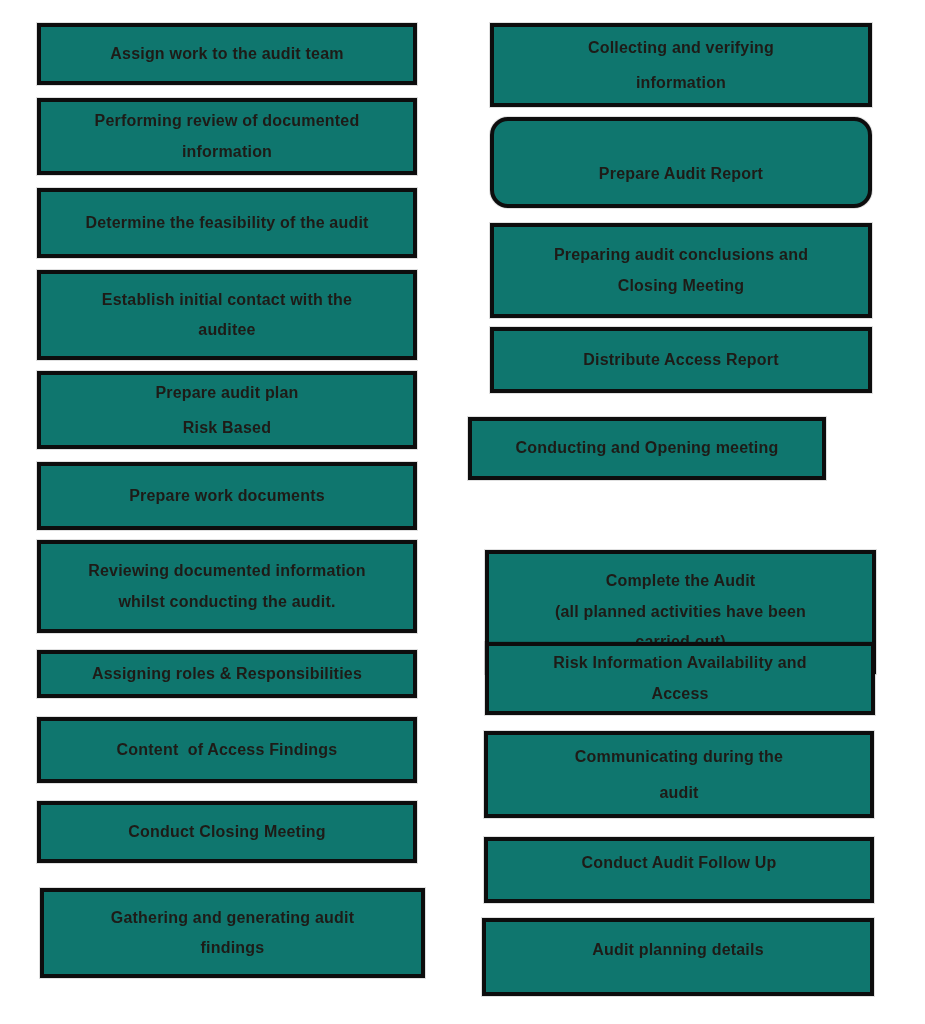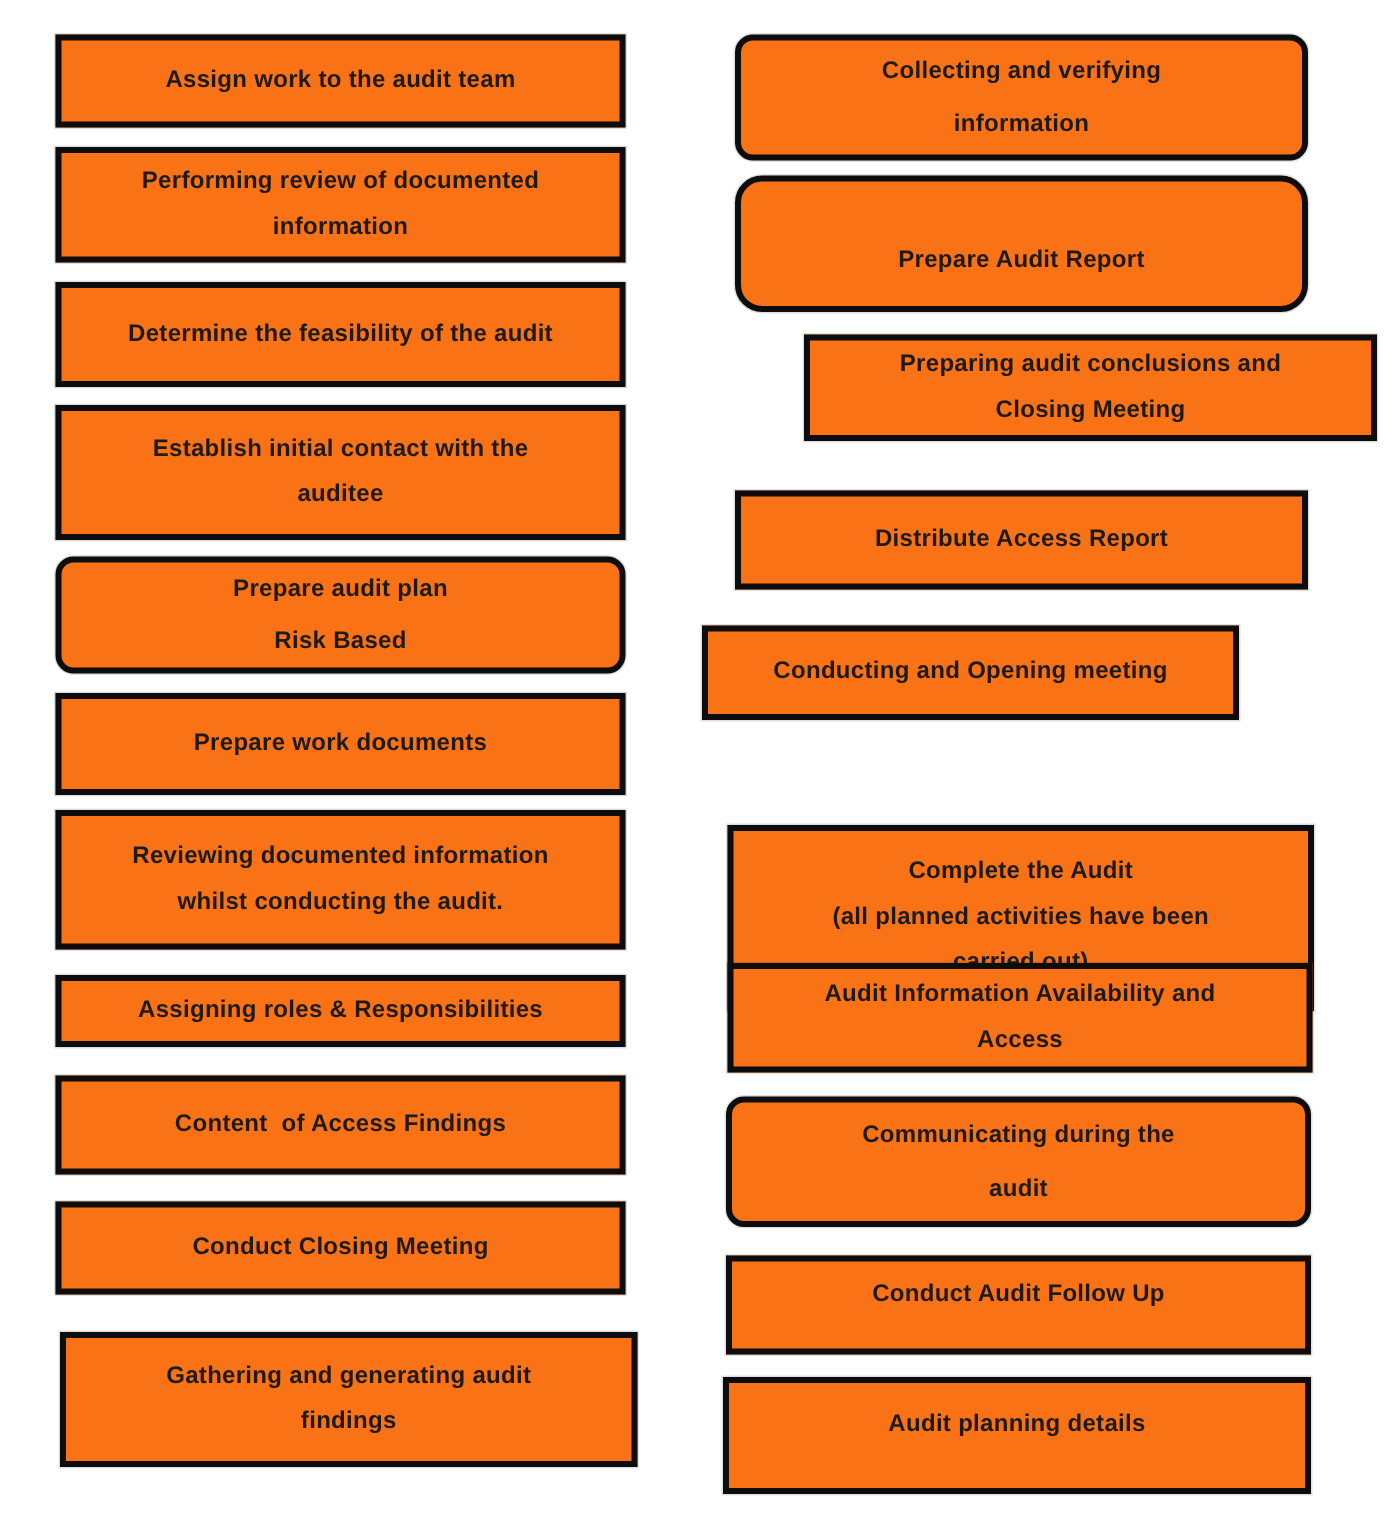--- a/index.html
+++ b/index.html
@@ -11,37 +11,37 @@
     position: relative;
     width: 925px;
     height: 1024px;
     background: #ffffff;
     font-family: "Liberation Sans", sans-serif;
     overflow: hidden;
   }
   .box {
     position: absolute;
     box-sizing: border-box;
-    background: #f97316;
+    background: #0f766e;
     border: 4px solid #0d0d0d;
     box-shadow: 0 0 0 1px rgba(0,0,0,0.12);
     color: #1e1b17;
     font-weight: bold;
     font-size: 16px;
     line-height: 1.9;
     letter-spacing: 0.2px;
     display: flex;
     align-items: center;
     justify-content: center;
     text-align: center;
     white-space: pre-wrap;
     padding: 2px 10px;
   }
   
-  .box.gap { line-height: 2.2; border-radius: 12px; }
+  .box.gap { line-height: 2.2; }
   
   .box.v-low { padding-top: 26px; border-radius: 18px; }
   
   .box.v-hi { padding-bottom: 16px; }
 </style>
 </head>
 <body>
 
 <div class="canvas">
 
@@ -73,32 +73,32 @@
     <div class="box" style="left:40px;  top:888px; width:385px; height:90px;">Gathering and generating audit
 findings</div>
   </div>
 
   <div>
     <div class="box gap" style="left:490px; top:23px;  width:382px; height:84px;">Collecting and verifying
 information</div>
 
     <div class="box v-low" style="left:490px; top:117px; width:382px; height:91px;">Prepare Audit Report</div>
 
-    <div class="box" style="left:490px; top:223px; width:382px; height:71px;margin-left:46px;">Preparing audit conclusions and
+    <div class="box" style="left:490px; top:223px; width:382px; height:95px;">Preparing audit conclusions and
 Closing Meeting</div>
 
     <div class="box" style="left:490px; top:327px; width:382px; height:66px;">Distribute Access Report</div>
 
     <div class="box" style="left:468px; top:417px; width:358px; height:63px;text-align:center;">Conducting and Opening meeting</div>
 
     <div class="box" style="left:485px; top:503px; width:391px; height:124px;margin-top:47px;">Complete the Audit
 (all planned activities have been
 carried out)</div>
 
-    <div class="box" style="left:485px; top:642px; width:390px; height:73px;">Audit Information Availability and
+    <div class="box" style="left:485px; top:642px; width:390px; height:73px;">Risk Information Availability and
 Access</div>
 
     <div class="box gap" style="left:484px; top:731px; width:390px; height:87px;">Communicating during the
 audit</div>
 
     <div class="box v-hi" style="left:484px; top:837px; width:390px; height:66px;">Conduct Audit Follow Up</div>
 
     <div class="box v-hi" style="left:482px; top:918px; width:392px; height:78px;">Audit planning details</div>
   </div>
 

